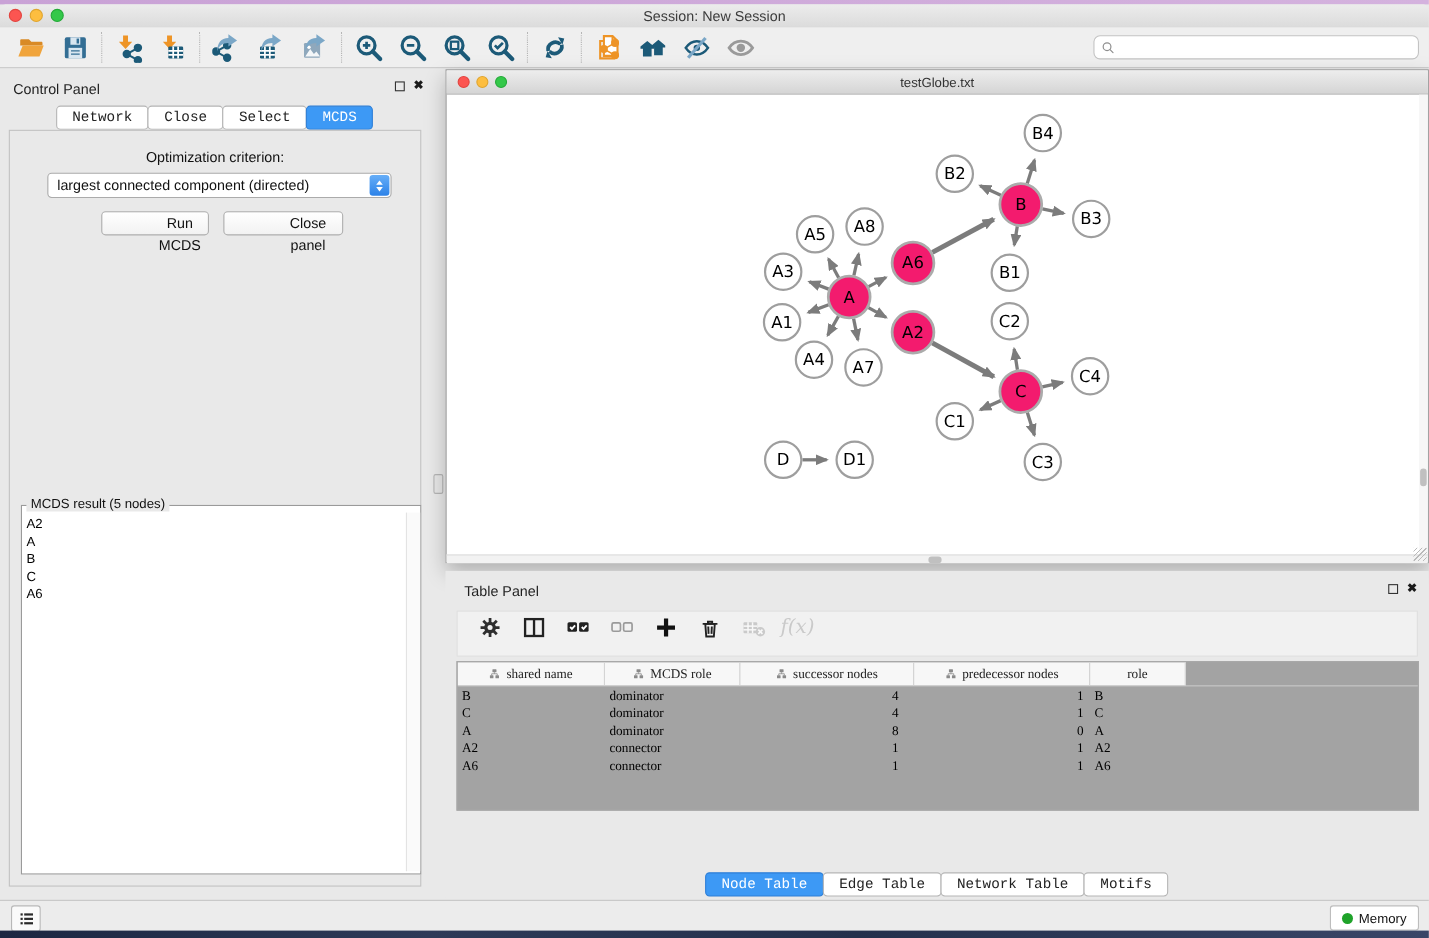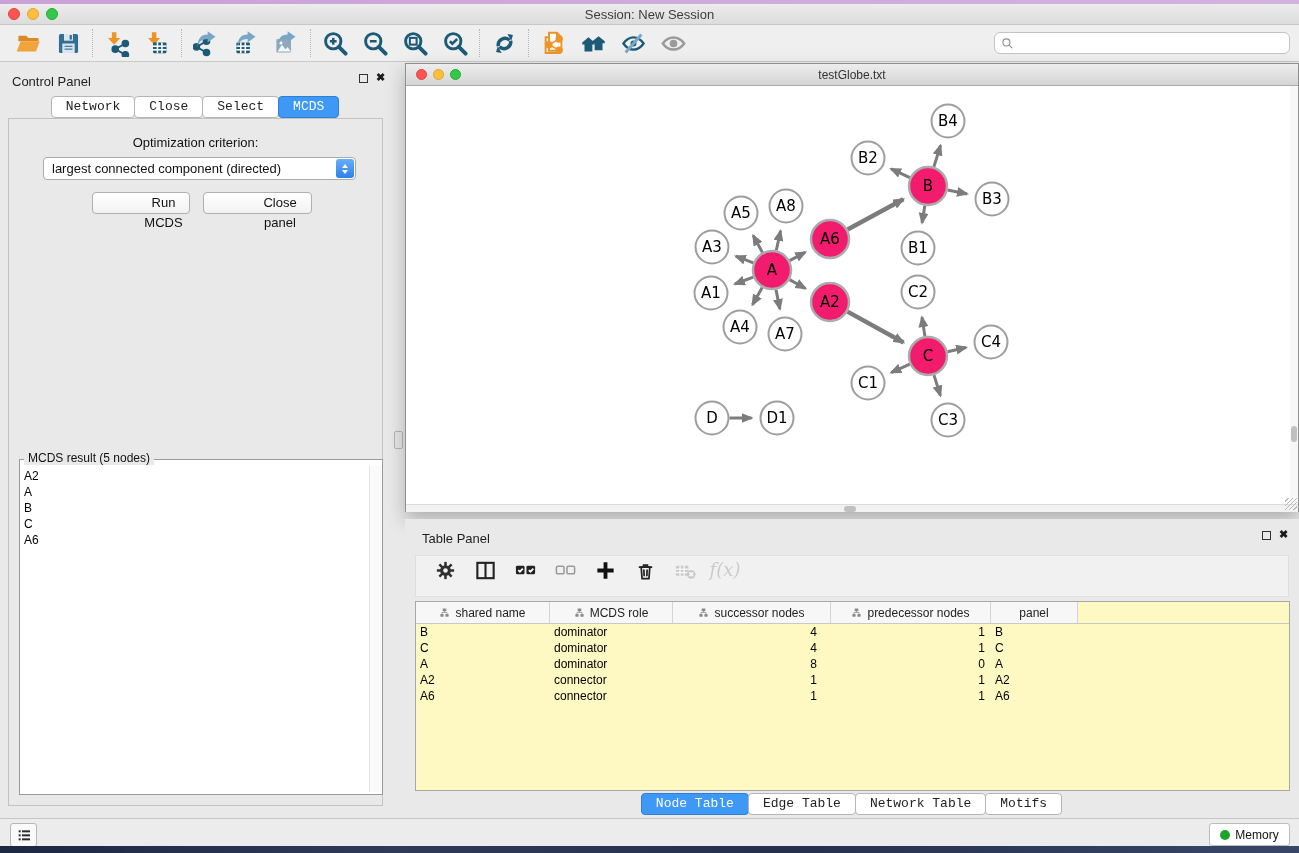--- a/index.html
+++ b/index.html
@@ -78,21 +78,21 @@
      background:repeating-linear-gradient(135deg,transparent,transparent 2px,#b9b9b9 2px,#b9b9b9 3px); }
   #divider-handle { left:394px; top:427px; width:9px; height:18px; background:#e6e6e6; border:1px solid #b5b5b5; border-radius:2px; }
 
   
   #table-panel { left:405px; top:515px; width:894px; height:297px; background:#e9e9e9; }
   #tp-toolbar { left:10px; top:36px; width:874px; height:42px; background:#f1f1f1; border:1px solid #dedede;
      display:flex; align-items:center; padding-left:12px; gap:6px; }
   .tp-btn { width:34px; height:34px; display:flex; justify-content:center; }
   .tp-btn svg { width:23px; height:23px; }
   .fx-label { font-style:italic; font-family:"DejaVu Serif", serif; font-size:18px; color:#ababab; }
-  #tp-table { left:10px; top:82px; width:875px; height:190px; background:#fef9c3; border:1px solid #a8a8a8; overflow:hidden; }
+  #tp-table { left:10px; top:82px; width:875px; height:136px; background:#a3a3a3; border:1px solid #a8a8a8; overflow:hidden;font-family:Liberation Serif, serif; }
   #tp-header { display:flex; height:22px; border-bottom:1px solid #c8c8c8; }
   .th-cell { background:#f7f7f7; border-right:1px solid #d4d4d4; font-size:12px; color:#222;
      display:flex; align-items:center; justify-content:center; gap:5px; }
   .th-cell svg { width:11px; height:11px; }
   .tr-row { display:flex; height:16px; }
   .td-cell { font-size:12px; color:#000; line-height:16px; padding:0 4px; white-space:nowrap; overflow:hidden; }
   .td-num { text-align:right; }
   #tp-tabs { left:0; top:274px; width:894px; display:flex; justify-content:center; }
 
   
@@ -585,21 +585,21 @@
                 <rect x="3" y="15" width="7" height="6" rx="1"></rect>
                 <rect x="14" y="15" width="7" height="6" rx="1"></rect>
               </g>
               <g stroke="#8a8a8a" stroke-width="1.6" fill="none">
                 <path d="M12 9v3M6.5 15v-3h11v3"></path>
               </g>
             </svg>
             <span>predecessor nodes</span>
           </div>
           <div class="th-cell" style="width: 87px;">
-            <span>panel</span>
+            <span>role</span>
           </div>
         </div>
       <div id="tp-body">
           <div class="tr-row">
             <div class="td-cell" style="width: 134px;">B</div>
             <div class="td-cell" style="width: 123px;">dominator</div>
             <div class="td-cell td-num" style="width: 158px; padding-right: 14px;">4</div>
             <div class="td-cell td-num" style="width: 160px; padding-right: 6px;">1</div>
             <div class="td-cell" style="width: 87px;">B</div>
           </div>

